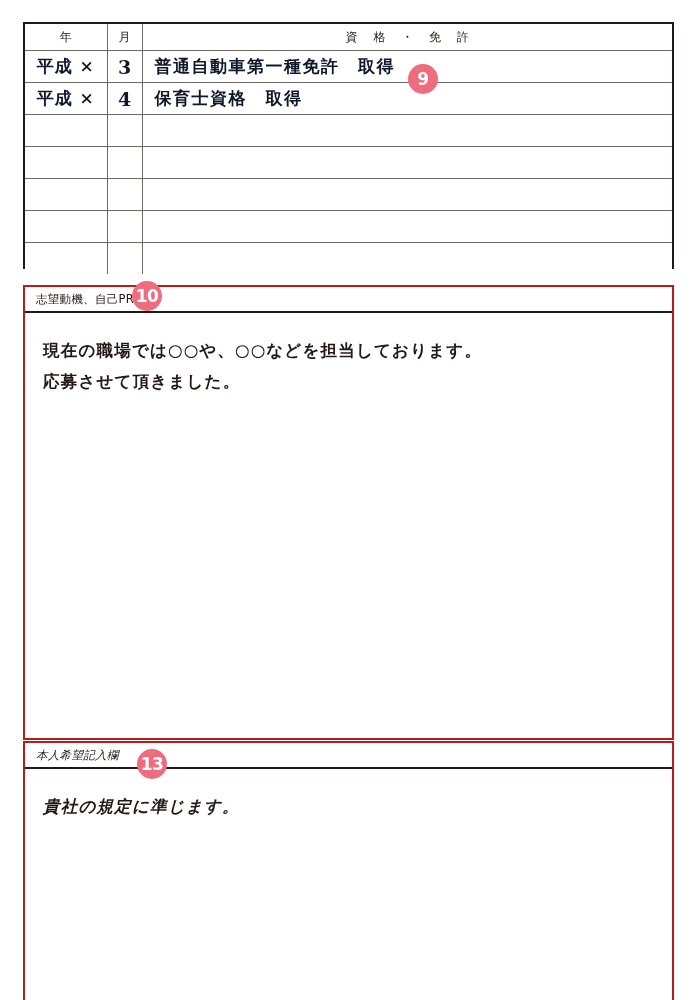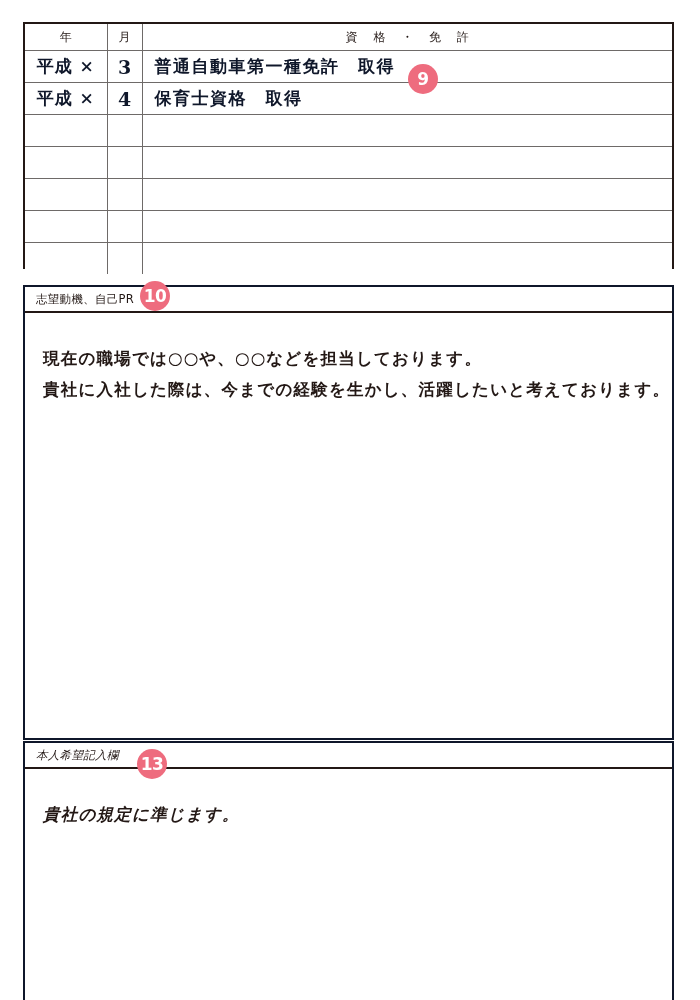--- a/index.html
+++ b/index.html
@@ -93,39 +93,38 @@
     letter-spacing: 1.5px;
     font-size: 17px;
     margin-left: 26px;
   }
   .qt-empty td { height: 31px; }
 
   
   .section-box {
     position: absolute;
     box-sizing: border-box;
-    border: 2px solid #0f172a;
+    border: 2px solid #b91c1c;
     background: #ffffff;
   }
   .section-head {
     box-sizing: border-box;
     height: 26px;
     border-bottom: 2px solid #231815;
     display: flex;
     align-items: center;
     padding-left: 11px;
     font-size: 11.5px;
     color: #231815;
     letter-spacing: 0.3px;
     font-family: "DejaVu Sans", "Liberation Sans", sans-serif;
   }
   .section-body {
     box-sizing: border-box;
     padding: 22px 15px 0 18px;
-    margin-top: 8px;
   }
   .body-line {
     font-family: "DejaVu Serif", "Liberation Serif", serif;
     font-weight: 600;
     font-size: 16.5px;
     color: #231815;
     line-height: 31px;
     letter-spacing: 1.2px;
     white-space: nowrap;
   }
@@ -154,21 +153,21 @@
     color: #ffffff;
     font-family: "DejaVu Sans", "Liberation Sans", sans-serif;
     font-weight: bold;
     font-size: 17px;
     line-height: 30px;
     text-align: center;
     letter-spacing: -0.5px;
     z-index: 20;
   }
   #badge-9  { left: 408px; top: 64px;  }
-  #badge-10 { left: 140px; top: 281px; }
+  #badge-10 { left: 132px; top: 281px; }
   #badge-11 { left: 137px; top: 749px; }
 </style>
 </head>
 <body>
 
 <div class="page">
 
   <div class="frame" id="qual-table">
     <table class="qt">
       <colgroup>
@@ -220,21 +219,21 @@
         </tbody>
     </table>
   </div>
 
   <div class="section-box" id="motivation-box">
     <div class="section-head">
       <span>志望動機、自己PR</span>
     </div>
     <div class="section-body" id="motivation-body">
         <div class="body-line">現在の職場では○○や、○○などを担当しております。</div>
-        <div class="body-line">貴社に入社した際は、今までの経験を生かし、活躍したいと考えております。</div>
+        <div class="body-line">応募させて頂きました。</div>
       </div>
   </div>
 
   <div class="section-box" id="request-box">
     <div class="section-head">
       <span>本人希望記入欄</span>
     </div>
     <div class="section-body" id="request-body">
         <div class="body-line">貴社の規定に準じます。</div>
       </div>

